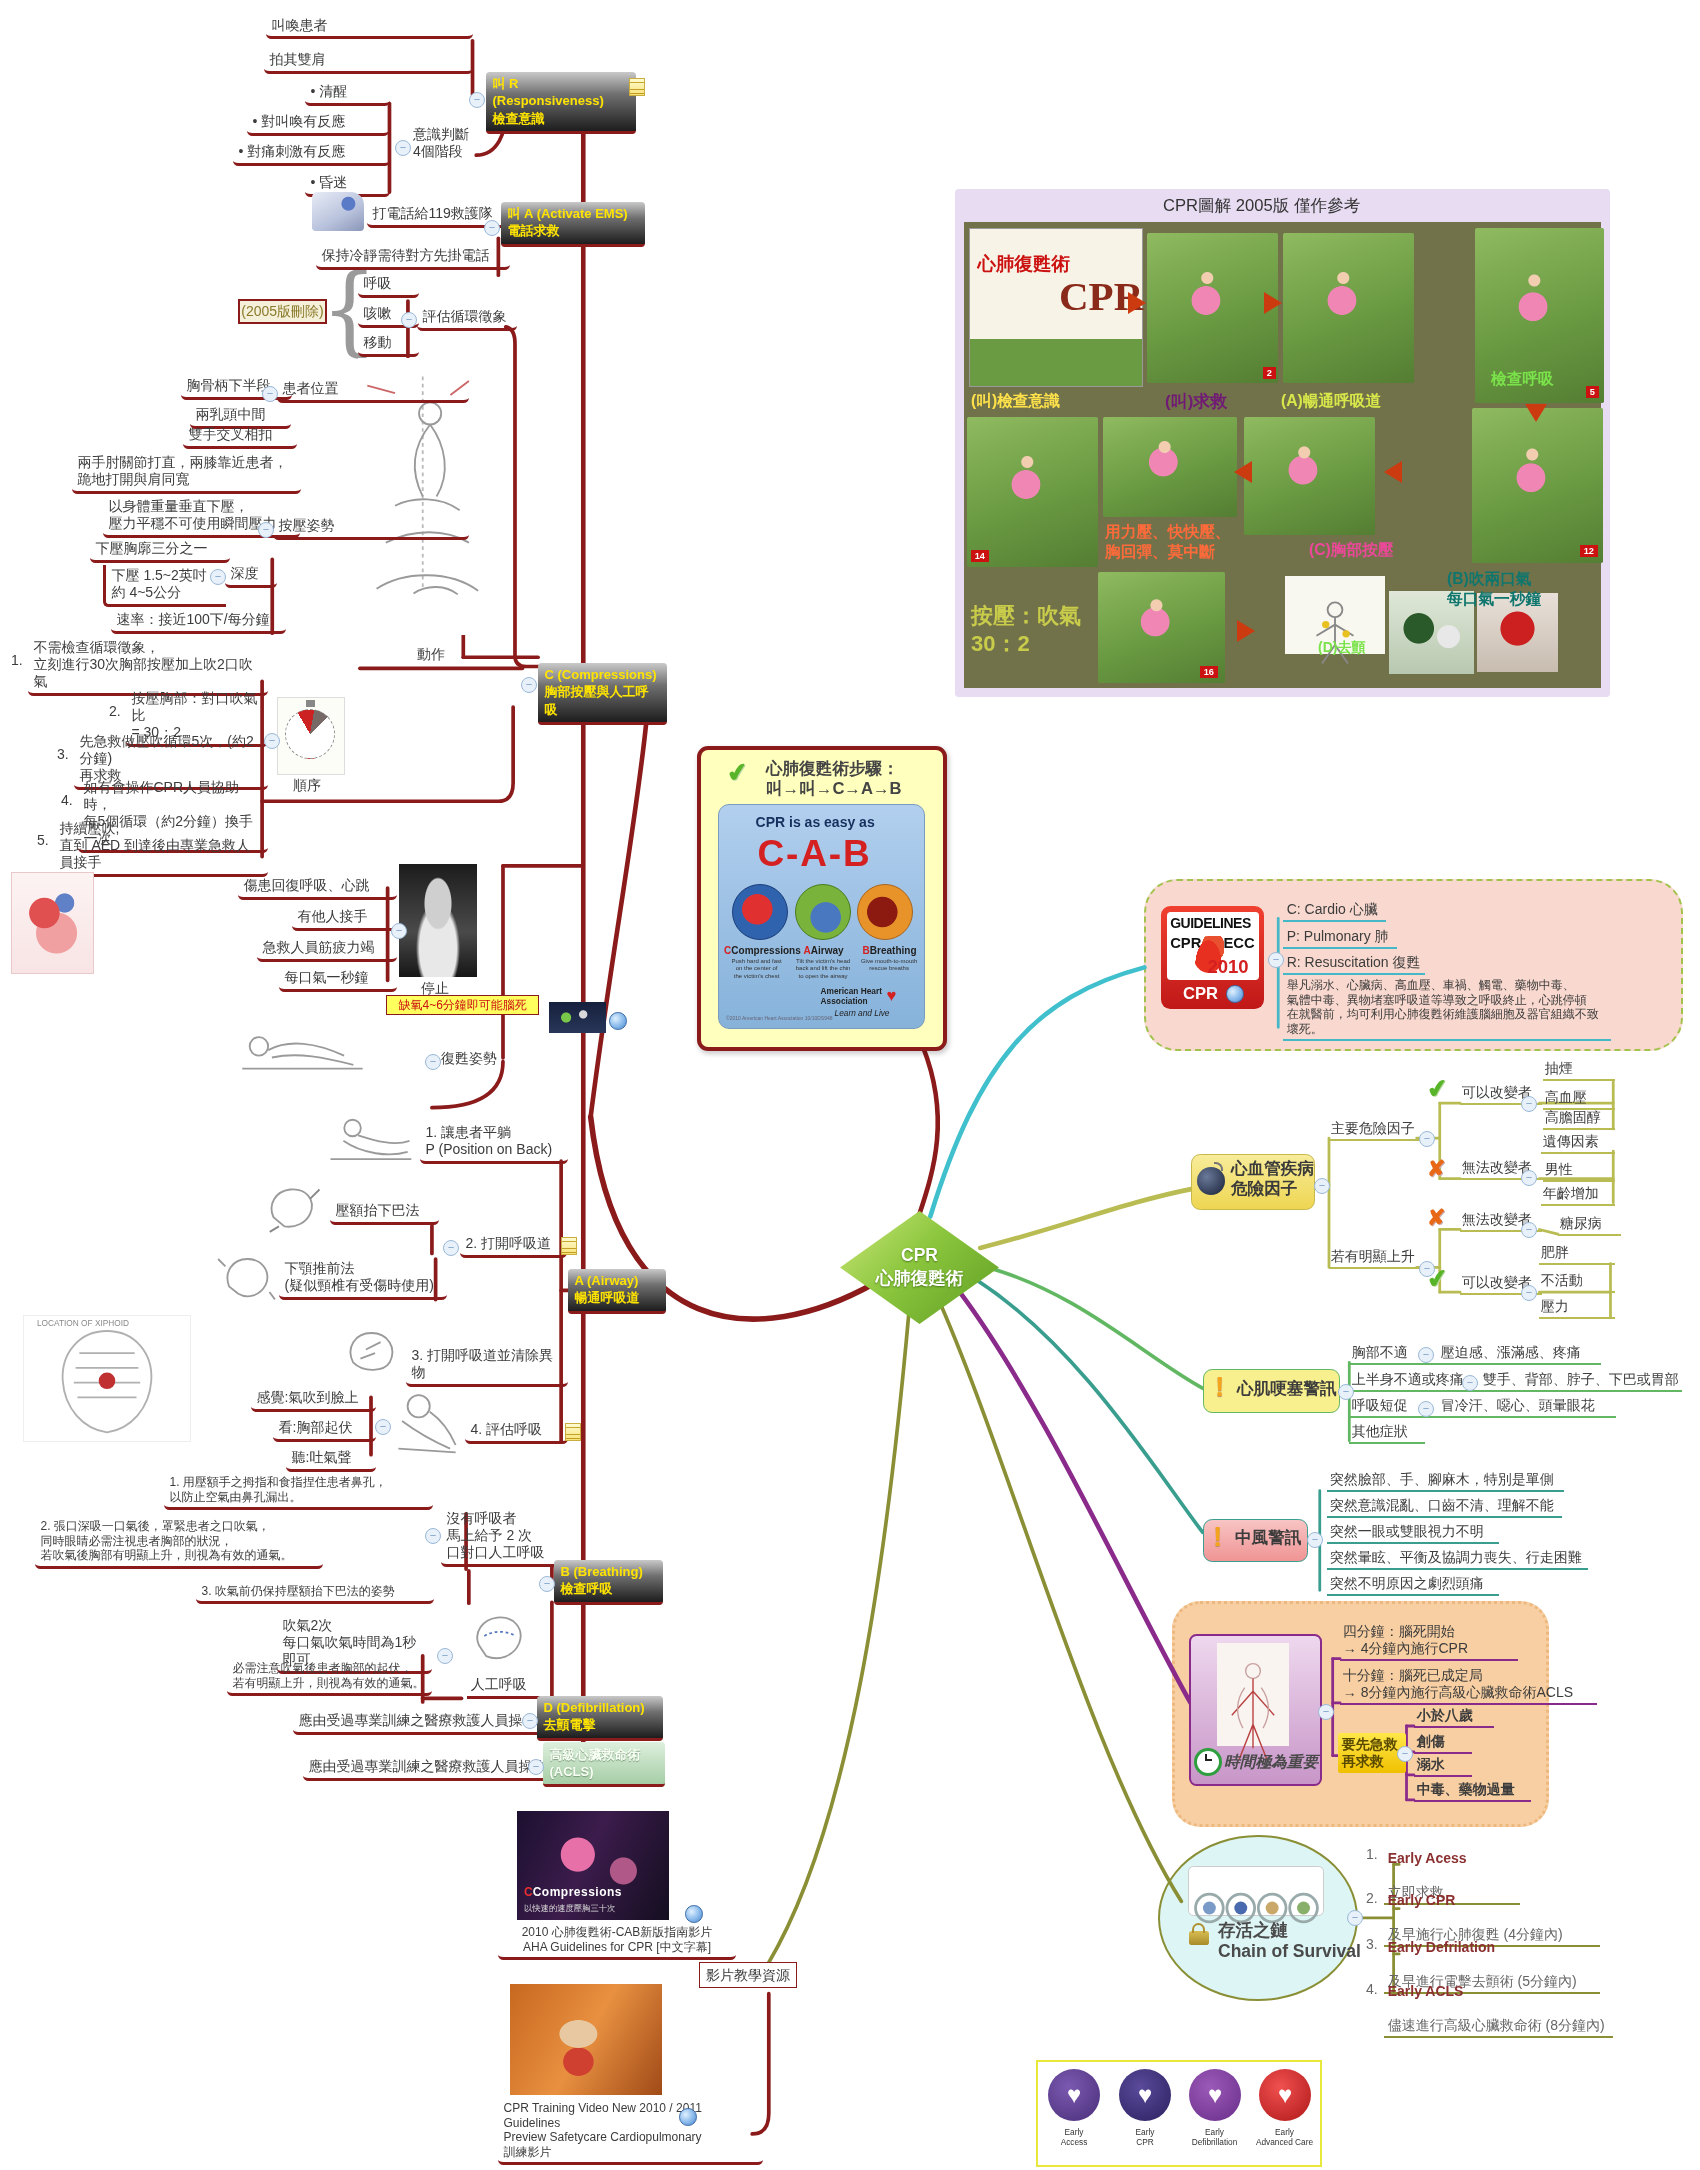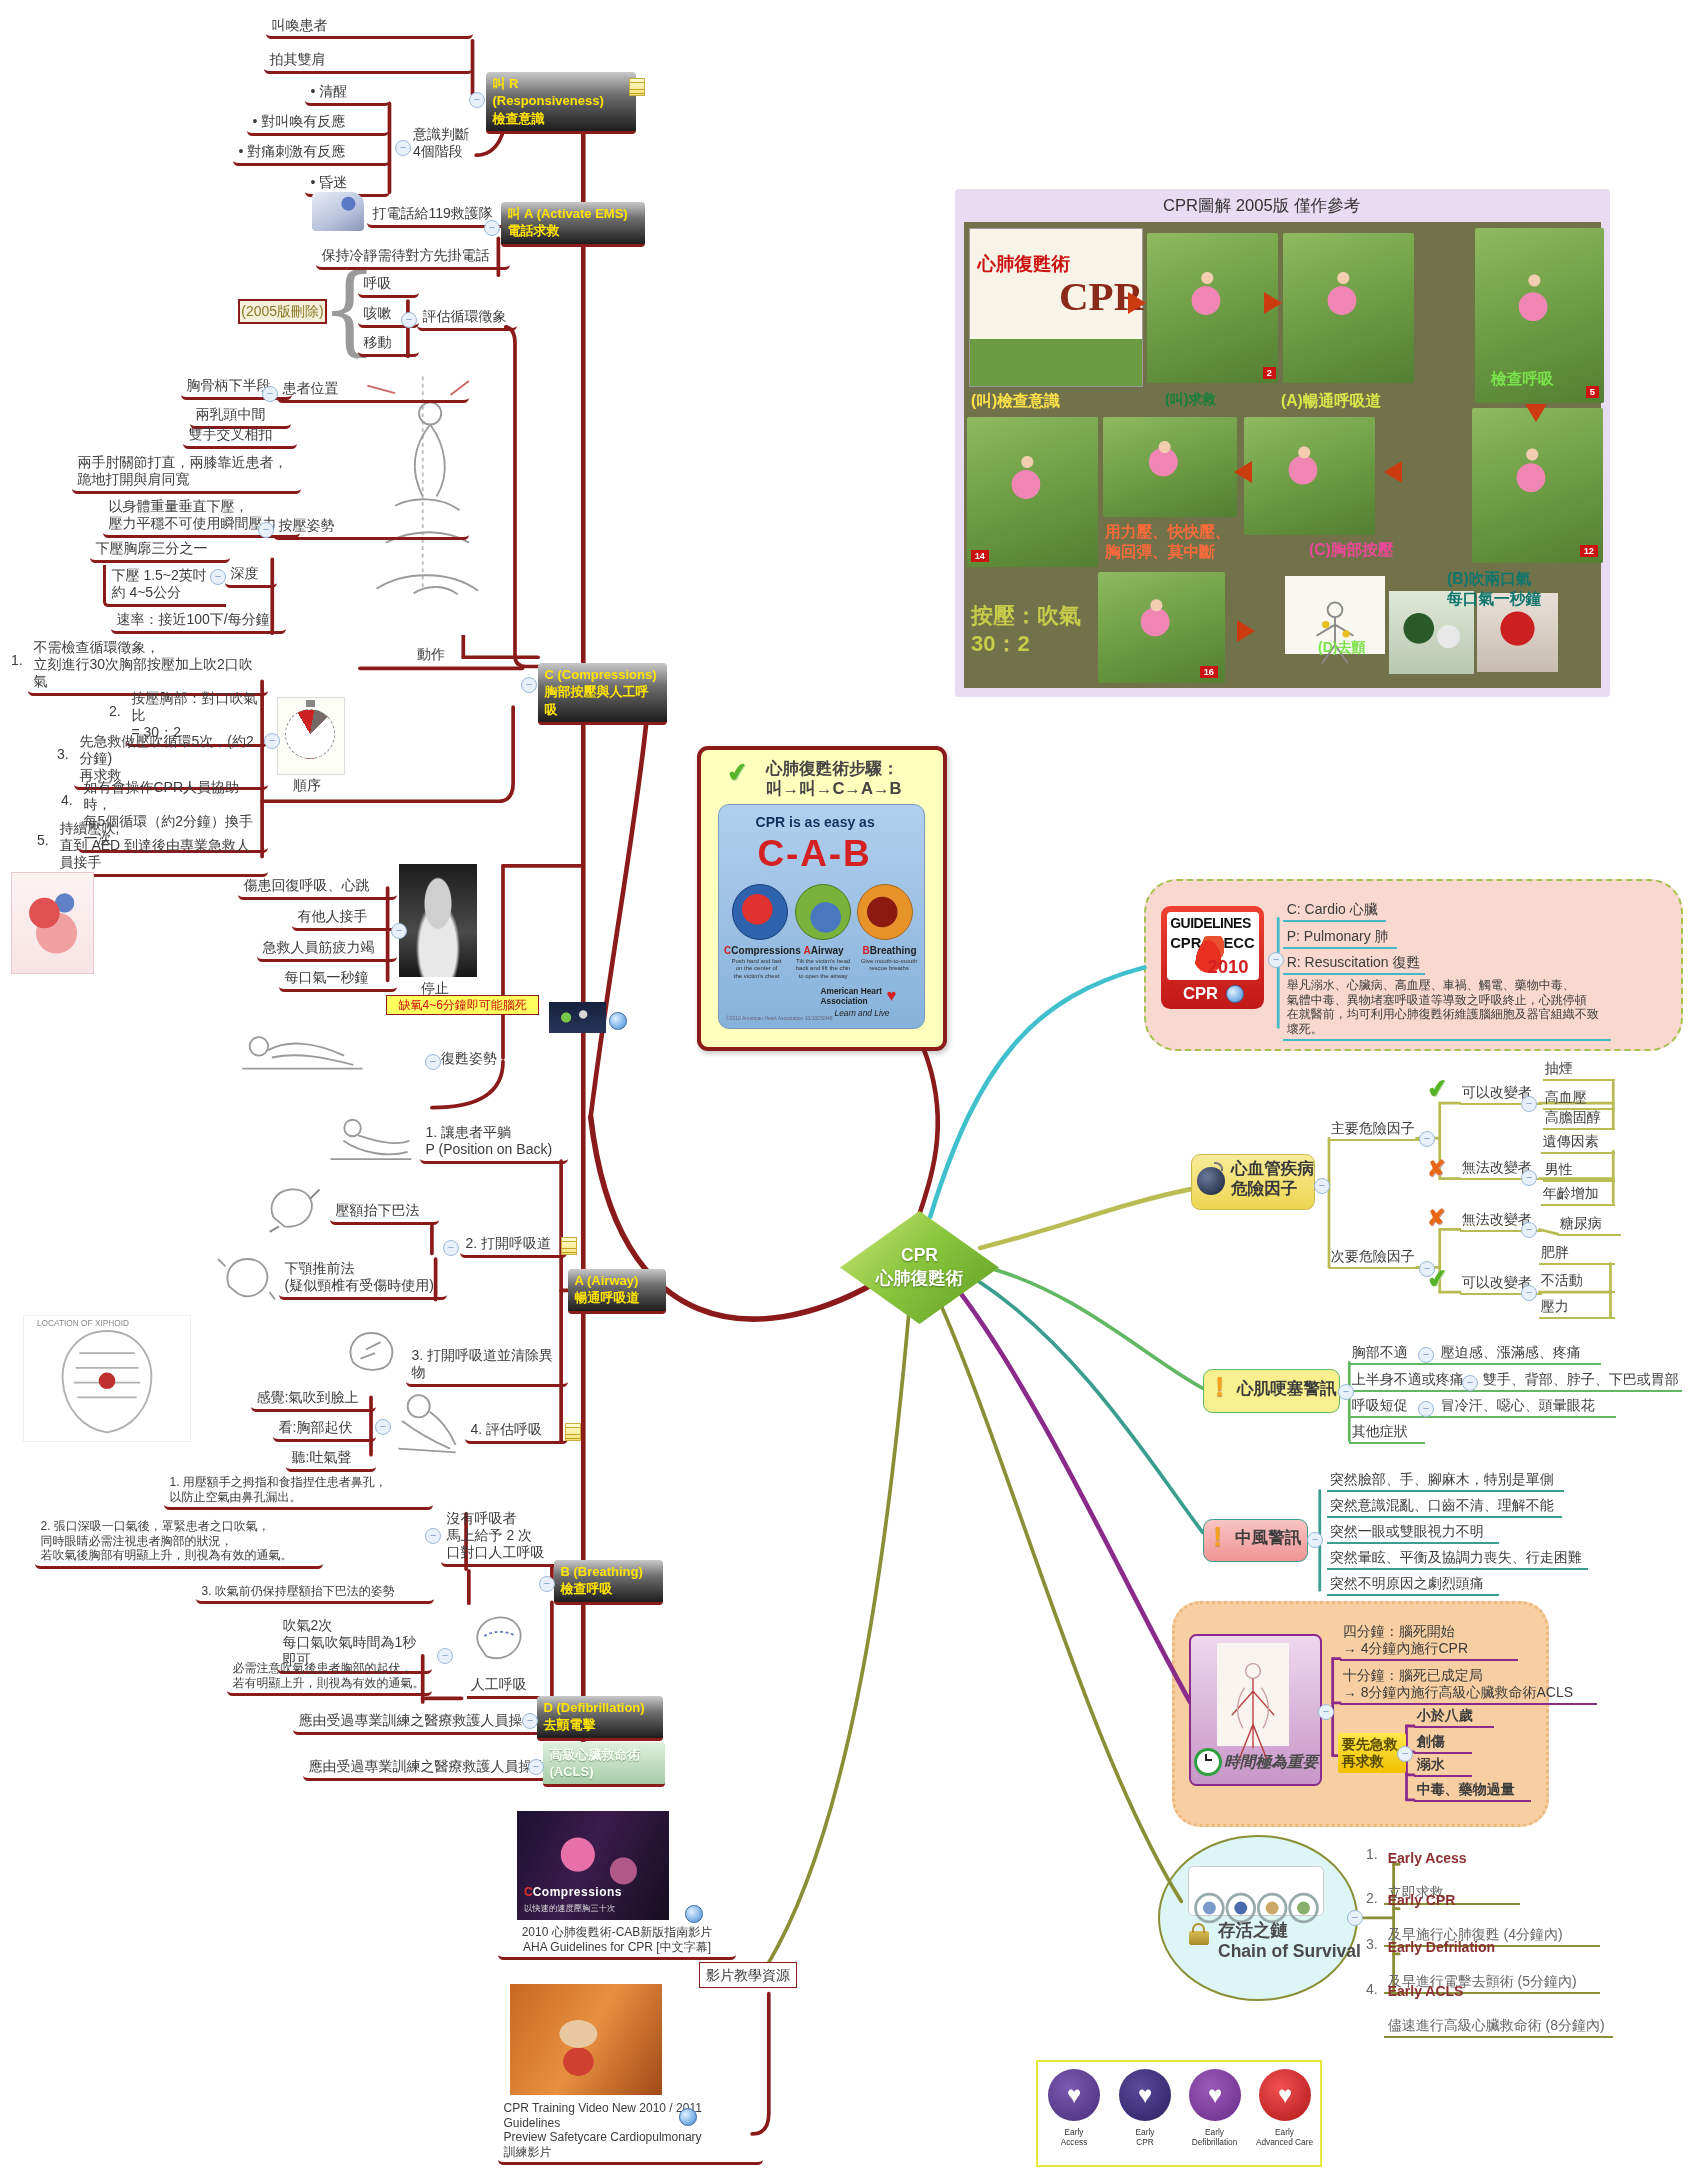--- a/index.html
+++ b/index.html
@@ -444,21 +444,21 @@
   <div class="n" style="left:969px;top:228px;width:172px;height:157px;background:linear-gradient(#f7f3e6 70%,#6a9a42 70%);border:0.9px solid #999;z-index:2">
     <div class="n b" style="left:7.4px;top:24px;font-size:18.5px;color:#cc1111">心肺復甦術</div>
     <div class="n b" style="left:89px;top:42px;font-size:41px;color:#8a2a1a;font-family:'Liberation Serif',serif">CPR</div>
   </div>
   <div class="photo" style="left:1147px;top:233px;width:131px;height:150px"></div>
   <div class="badge" style="left:1263px;top:367px">2</div>
   <div class="photo" style="left:1283px;top:233px;width:131px;height:150px"></div>
   <div class="photo" style="left:1475px;top:228px;width:129px;height:175px"></div>
   <div class="badge" style="left:1586px;top:386px">5</div>
   <div class="cap" style="left:971px;top:391px;color:#ffe24a;font-size:15.7px">(叫)檢查意識</div>
-  <div class="cap" style="left:1165px;top:391px;color:#15803d;font-size:14px">(叫)求救</div>
+  <div class="cap" style="left:1165px;top:391px;color:#701a75;font-size:17px">(叫)求救</div>
   <div class="cap" style="left:1281px;top:391px;color:#d8e84a;font-size:15.7px">(A)暢通呼吸道</div>
   <div class="cap" style="left:1491px;top:369px;color:#7ae24a;font-size:15.7px">檢查呼吸</div>
   <div class="photo" style="left:967px;top:417px;width:131px;height:150px"></div>
   <div class="badge" style="left:971px;top:550px">14</div>
   <div class="photo" style="left:1103px;top:417px;width:134px;height:100px"></div>
   <div class="cap" style="left:1105px;top:522px;color:#ff6a3a;font-size:15.7px">用力壓、快快壓、
 胸回彈、莫中斷</div>
   <div class="photo" style="left:1244px;top:417px;width:131px;height:118px"></div>
   <div class="cap" style="left:1309px;top:540px;color:#ec4899;font-size:15.7px">(C)胸部按壓</div>
   <div class="photo" style="left:1472px;top:408px;width:131px;height:155px"></div>
@@ -529,21 +529,21 @@
   <div class="n ly" style="left:1541px;top:1133px;width:70px;padding:0 1.8px 1.8px">遺傳因素</div>
   <div class="cross" style="left:1427px;top:1156px">✘</div>
   <div class="n ly" style="left:1460px;top:1159px;width:78px;padding:0 1.8px 1.8px">無法改變者</div>
   <div class="minus" style="left:1521px;top:1170px"></div>
   <div class="n ly" style="left:1543px;top:1161px;width:68px;padding:0 1.8px 1.8px">男性</div>
   <div class="n ly" style="left:1541px;top:1185px;width:70px;padding:0 1.8px 1.8px">年齡增加</div>
   <div class="cross" style="left:1427px;top:1205px">✘</div>
   <div class="n ly" style="left:1460px;top:1211px;width:78px;padding:0 1.8px 1.8px">無法改變者</div>
   <div class="minus" style="left:1521px;top:1222px"></div>
   <div class="n ly" style="left:1558px;top:1215px;width:59px;padding:0 1.8px 1.8px">糖尿病</div>
-  <div class="n ly" style="left:1329px;top:1248px;width:89px;padding:0 1.8px 1.8px">次要危險因子</div>
+  <div class="n ly" style="left:1329px;top:1248px;width:89px;padding:0 1.8px 1.8px">若有明顯上升</div>
   <div class="minus" style="left:1419px;top:1261px"></div>
   <div class="n ly" style="left:1539px;top:1244px;width:72px;padding:0 1.8px 1.8px">肥胖</div>
   <div class="check" style="left:1427px;top:1264px">✔</div>
   <div class="n ly" style="left:1460px;top:1274px;width:78px;padding:0 1.8px 1.8px">可以改變者</div>
   <div class="minus" style="left:1521px;top:1285px"></div>
   <div class="n ly" style="left:1539px;top:1272px;width:72px;padding:0 1.8px 1.8px">不活動</div>
   <div class="n ly" style="left:1539px;top:1298px;width:72px;padding:0 1.8px 1.8px">壓力</div>
 
   <div class="n" style="left:1203px;top:1369px;width:135px;height:42px;background:#f8ef8e;border:1.8px solid #62b862;border-radius:9.2px;z-index:3"></div>
   <div class="excl" style="left:1215px;top:1371px"></div>

